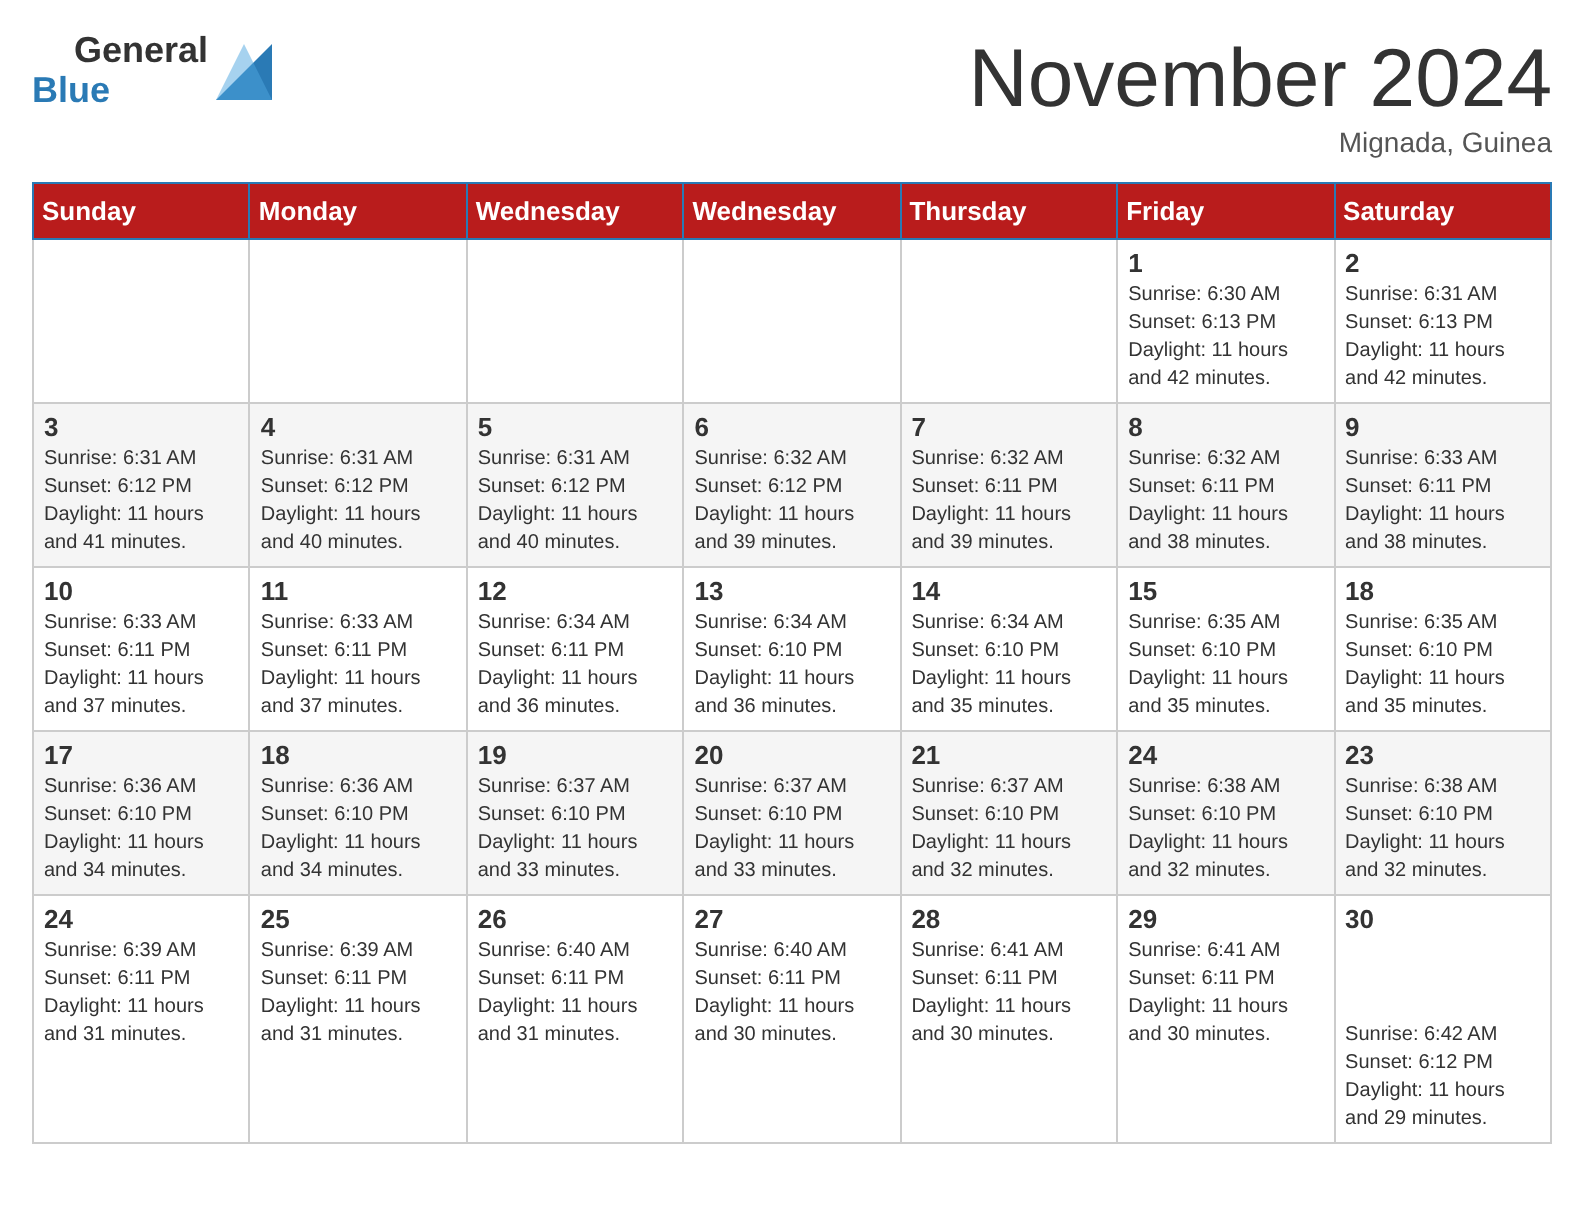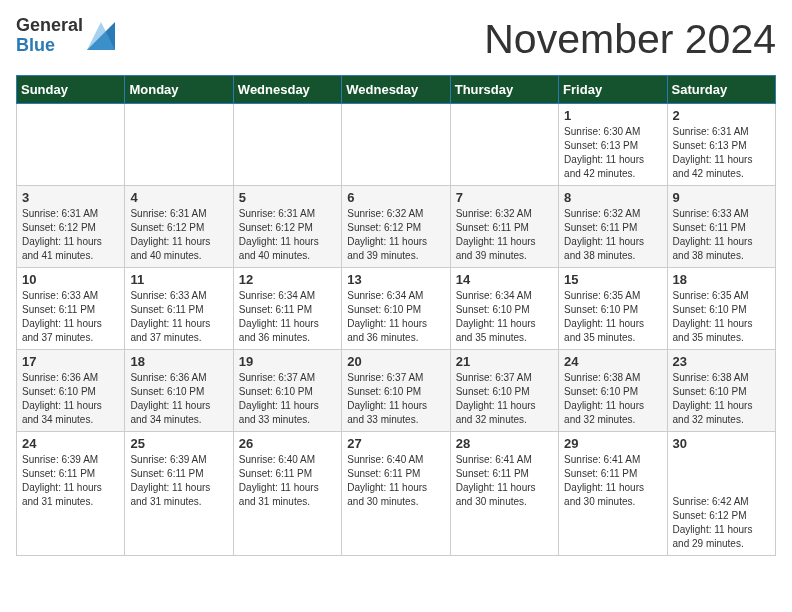--- a/index.html
+++ b/index.html
@@ -22,20 +22,21 @@
     }
     .logo-text {
       display: flex;
       flex-direction: column;
       line-height: 1.1;
     }
     .logo-general {
       font-size: 18px;
       font-weight: bold;
       color: #333;
+      margin-left: 21px;
     }
     .logo-blue {
       font-size: 18px;
       font-weight: bold;
       color: #2a7ab5;
     }
     .logo-icon {
       width: 28px;
       height: 28px;
       margin-left: 4px;
@@ -51,21 +52,21 @@
     .location {
       font-size: 14px;
       color: #555;
     }
     .calendar-table {
       width: 100%;
       border-collapse: collapse;
       border: 1px solid #ccc;
     }
     .calendar-table th {
-      background-color: #14532d;
+      background-color: #b91c1c;
       color: #fff;
       font-size: 13px;
       font-weight: bold;
       padding: 6px 4px;
       text-align: left;
       border: 1px solid #2a7ab5;
     }
     .calendar-table td {
       vertical-align: top;
       border: 1px solid #ccc;
@@ -103,20 +104,21 @@
       <span class="logo-general">General</span>
       <span class="logo-blue">Blue</span>
     </div>
     <svg class="logo-icon" viewBox="0 0 28 28">
       <polygon points="0,28 28,0 28,28" fill="#2a7ab5"></polygon>
       <polygon points="0,28 14,0 28,28" fill="#4da6e0" opacity="0.5"></polygon>
     </svg>
   </div>
   <div class="title-block">
     <div class="month-title">November 2024</div>
+    <div class="location">Mignada, Guinea</div>
   </div>
 </div>
 
 <table class="calendar-table">
   <thead>
     <tr>
     <th>Sunday</th>
         <th>Monday</th>
         <th>Wednesday</th>
         <th>Wednesday</th>

